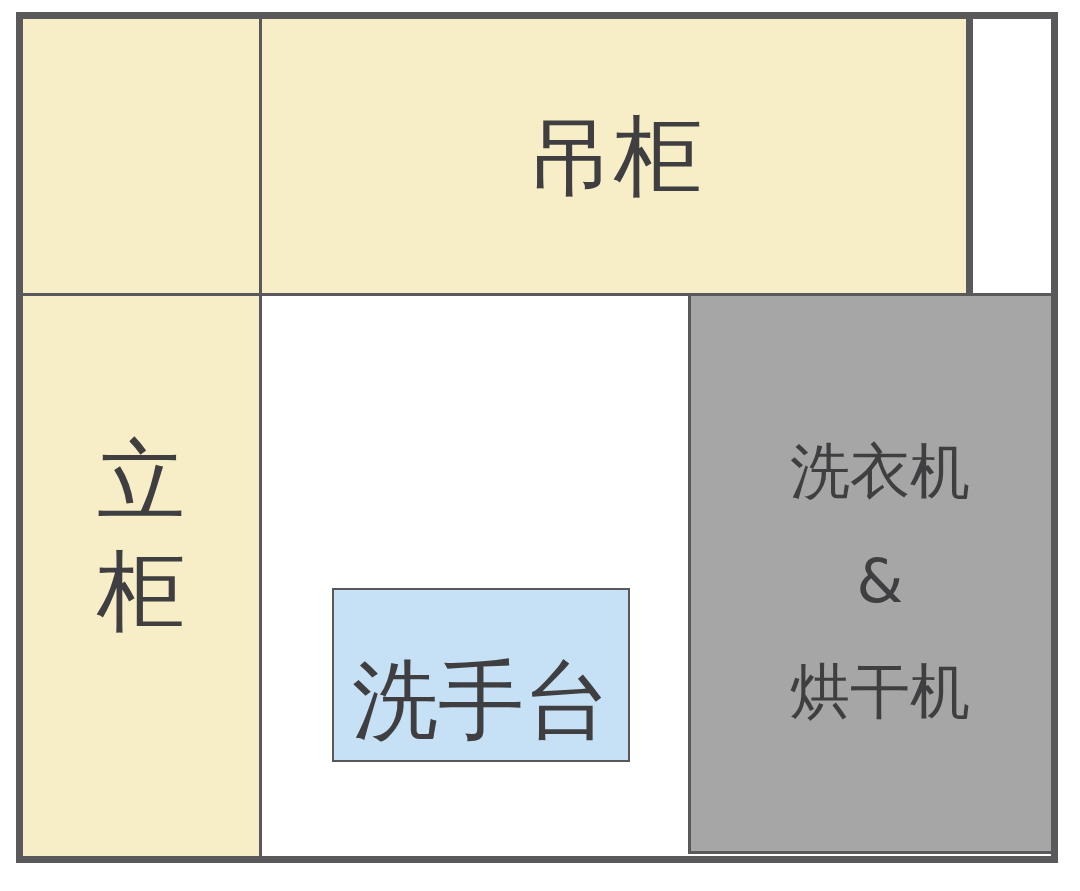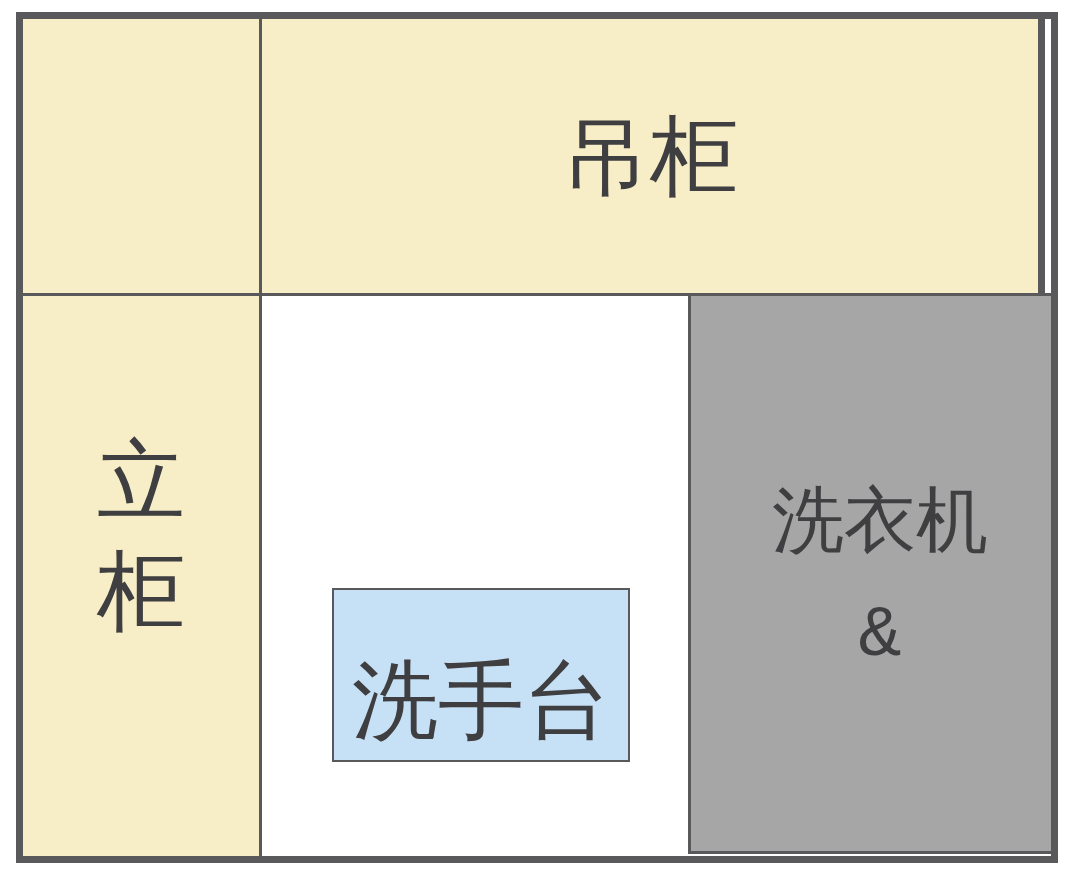--- a/index.html
+++ b/index.html
@@ -7,21 +7,21 @@
       width: 1080px; height: 891px; background: #ffffff;
       position: relative; overflow: hidden;
       font-family: "DejaVu Sans", "Liberation Sans", sans-serif;
     }
     .abs { position: absolute; box-sizing: border-box; }
     .frame {
       left: 16px; top: 12px; width: 1042px; height: 851px;
       border: 7px solid #59585a; background: #ffffff;
     }
     .wall-cab {
-      left: 259px; top: 12px; width: 786px; height: 284px;
+      left: 259px; top: 12px; width: 714px; height: 284px;
       border: 7px solid #59585a; border-left: 3px solid #59585a; border-bottom: 3px solid #59585a;
       background: #f7eec7;
       display: flex; align-items: center; justify-content: center;
     }
     .tall-cab {
       left: 16px; top: 12px; width: 246px; height: 851px;
       border: 7px solid #59585a; border-right: 3px solid #59585a;
       background: #f7eec7;
     }
     .tall-cab-divider {
@@ -38,22 +38,22 @@
     }
     .label { font-size: 88px; color: #3f3e40; letter-spacing: 0; }
     .washer {
       left: 688px; top: 293px; width: 370px; height: 561px;
       border: 3px solid #59585a; border-right: 7px solid #59585a;
       background: #a6a6a6;
       display: flex; align-items: center; justify-content: center;
     }
     .washer-text {
       display: flex; flex-direction: column; align-items: center;
-      font-size: 72px; line-height: 110px; color: #3f3e40;
-      margin-left: 18px; margin-top: 14px; font-family: Liberation Mono, monospace;
+      font-size: 60px; line-height: 110px; color: #3f3e40;
+      margin-left: 18px; margin-top: 14px;
     }
     .basin {
       left: 332px; top: 588px; width: 298px; height: 174px;
       border: 2px solid #59585a; background: #c6e0f5;
       display: flex; align-items: flex-end; justify-content: center;
     }
     .basin .label { font-size: 86px; }
   </style>
 </head>
 <body>
@@ -70,18 +70,19 @@
 </div>
 
 <div class="abs wall-cab">
   <span class="label">吊柜</span>
 </div>
 
 <div class="abs washer">
   <div class="washer-text">
     <span>洗衣机</span>
     <span>&amp;</span>
+    <span>烘干机</span>
   </div>
 </div>
 
 <div class="abs basin">
   <span class="label">洗手台</span>
 </div>
 
 </body></html>

